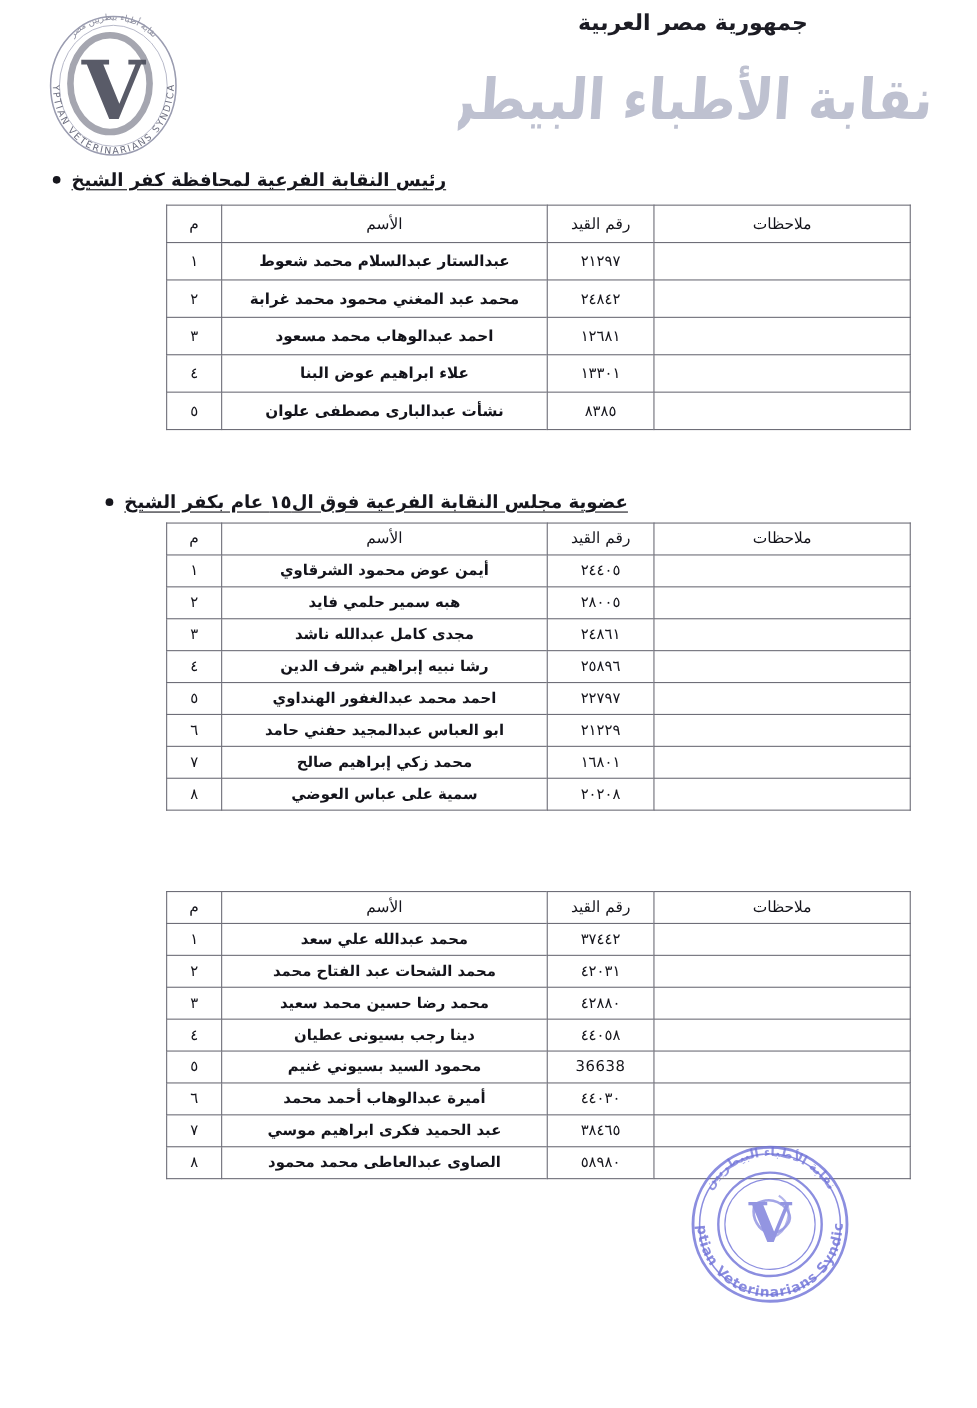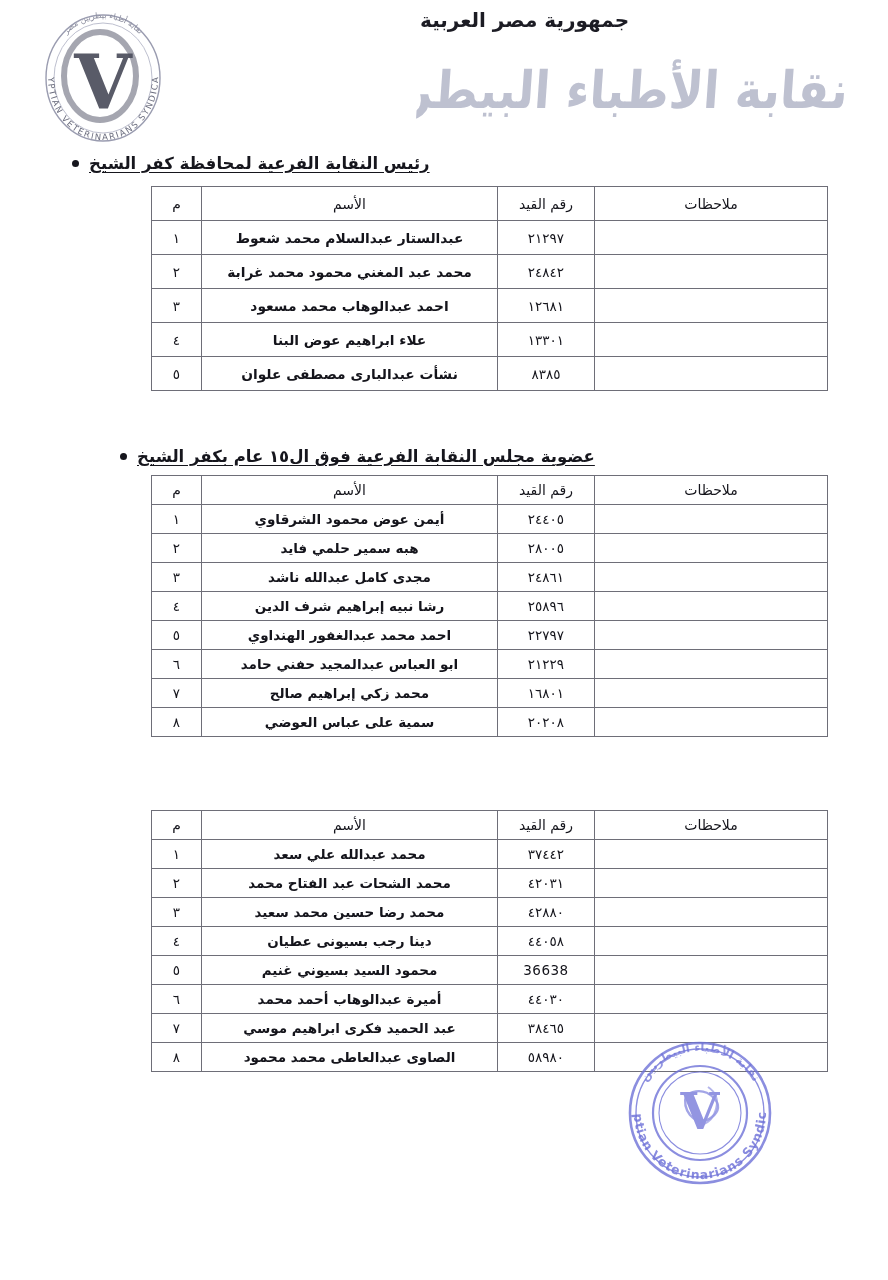--- a/index.html
+++ b/index.html
@@ -28,21 +28,21 @@
     width: 150px;
     height: 132px;
   }
   .logo-wrap svg { display: block; }
 
   .state-title {
     position: absolute;
     top: 8px;
     right: 48px;
     width: 420px;
-    text-align: left;
+    text-align: center;
     font-size: 20px;
     font-weight: bold;
     color: #1c1c24;
     letter-spacing: 0px;
   }
 
   .syndicate-calligraphy {
     position: absolute;
     top: 40px;
     right: 40px;
@@ -65,21 +65,20 @@
   #section-1 { top: 443px; padding-left: 48px; }
   #section-2 { top: 778px; }
 
   .section-heading {
     display: flex;
     align-items: center;
     justify-content: center;
     padding-right: 0;
     margin-bottom: 6px;
     height: 26px;
-    margin-left: 24px;
   }
   .heading-inner {
     margin-right: auto;
     margin-left: 48px;
     display: flex;
     align-items: center;
     gap: 10px;
     direction: rtl;
   }
   .bullet-icon {

